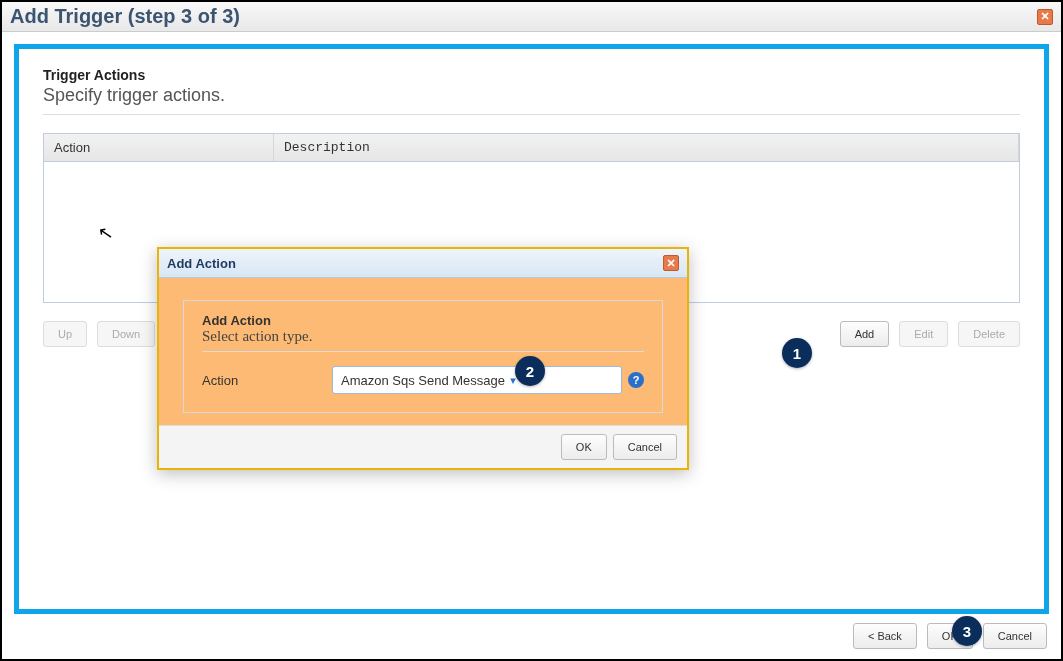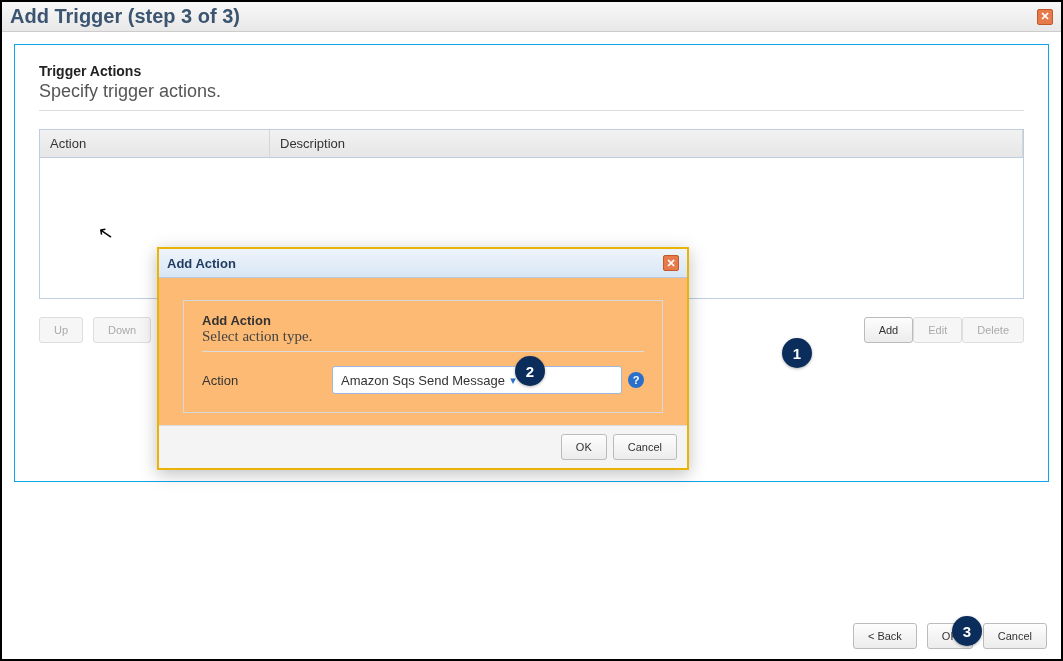--- a/index.html
+++ b/index.html
@@ -39,24 +39,24 @@
     display:flex; align-items:center; justify-content:center;
     color:#fff; font-weight:bold; font-size:11px;
     cursor:pointer;
   }
   .content-area {
     position:absolute;
     top:30px; left:0; right:0; bottom:0;
     padding: 12px;
   }
   .panel {
-    border: 1px solid #0ea5e9;
+    border: 5px solid #0ea5e9;
     background:#fff;
     padding: 18px 24px 24px 24px;
-    height: 438px;
+    height: 570px;
     position: relative;
   }
   .section-title { font-weight:bold; font-size:14px; color:#222; }
   .section-sub { font-size:18px; color:#555; margin-top:2px; }
   .hr { border-top:1px solid #ddd; margin: 8px 0 18px 0; }
   .table-outer {
     border:1px solid #c0cde0;
     margin-top: 12px;
     background:#fff;
   }
@@ -64,29 +64,29 @@
     display:flex;
     background: linear-gradient(#f2f2f2, #e6e6e6);
     border-bottom:1px solid #c0cde0;
   }
   .th {
     padding:6px 10px;
     font-size:13px; color:#333;
     border-right:1px solid #d6d6d6;
   }
   .th.action { width: 230px; }
-  .th.desc { flex:1; }
+  .th.desc { flex:1;font-family:Liberation Mono, monospace; }
   .th.notes { width: 250px; border-right:none; }
   .tbody-empty { height: 140px; }
   .btnrow {
     display:flex; gap:10px; margin-top: 18px;
     justify-content: space-between;
   }
   .btnrow-left { display:flex; gap:10px; }
-  .btnrow-right { display:flex; gap:0; }
+  .btnrow-right { display:flex; gap:10px; }
   .btn {
     padding: 6px 14px;
     border:1px solid #bbb;
     background: linear-gradient(#fdfdfd,#ececec);
     border-radius:3px;
     font-size:11px; color:#333;
     cursor:pointer;
   }
   .btn.disabled { color:#aaa; border-color:#ddd; background:#f6f6f6; cursor:default; }
   .footer-row {

